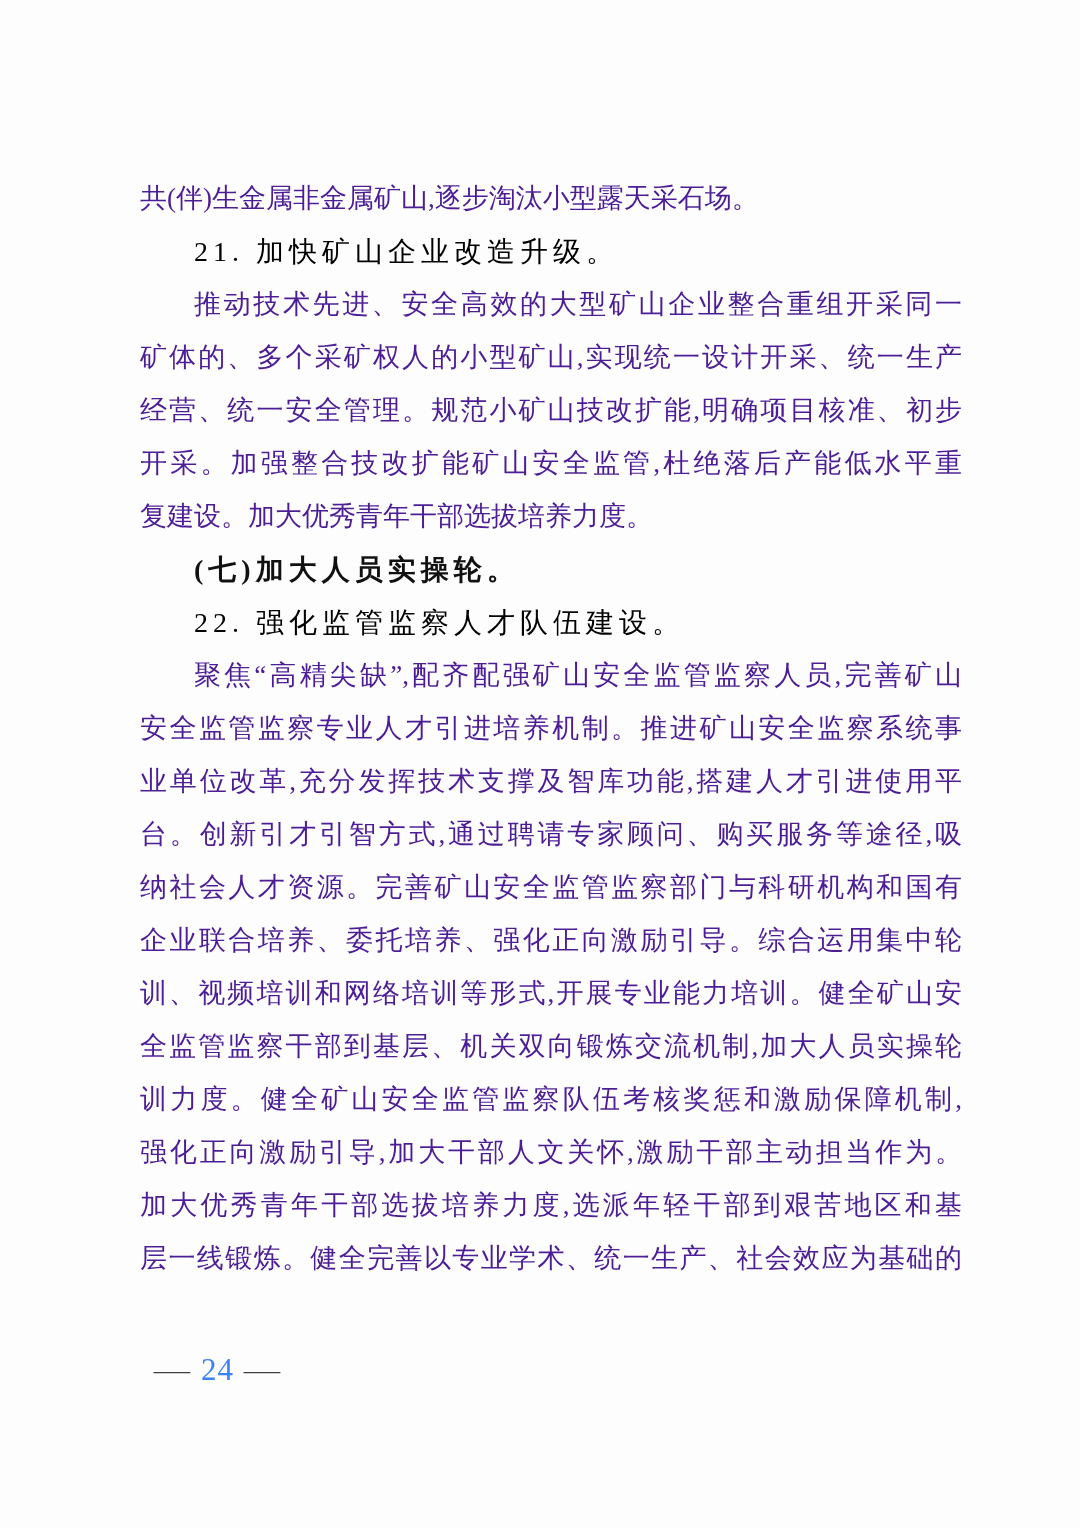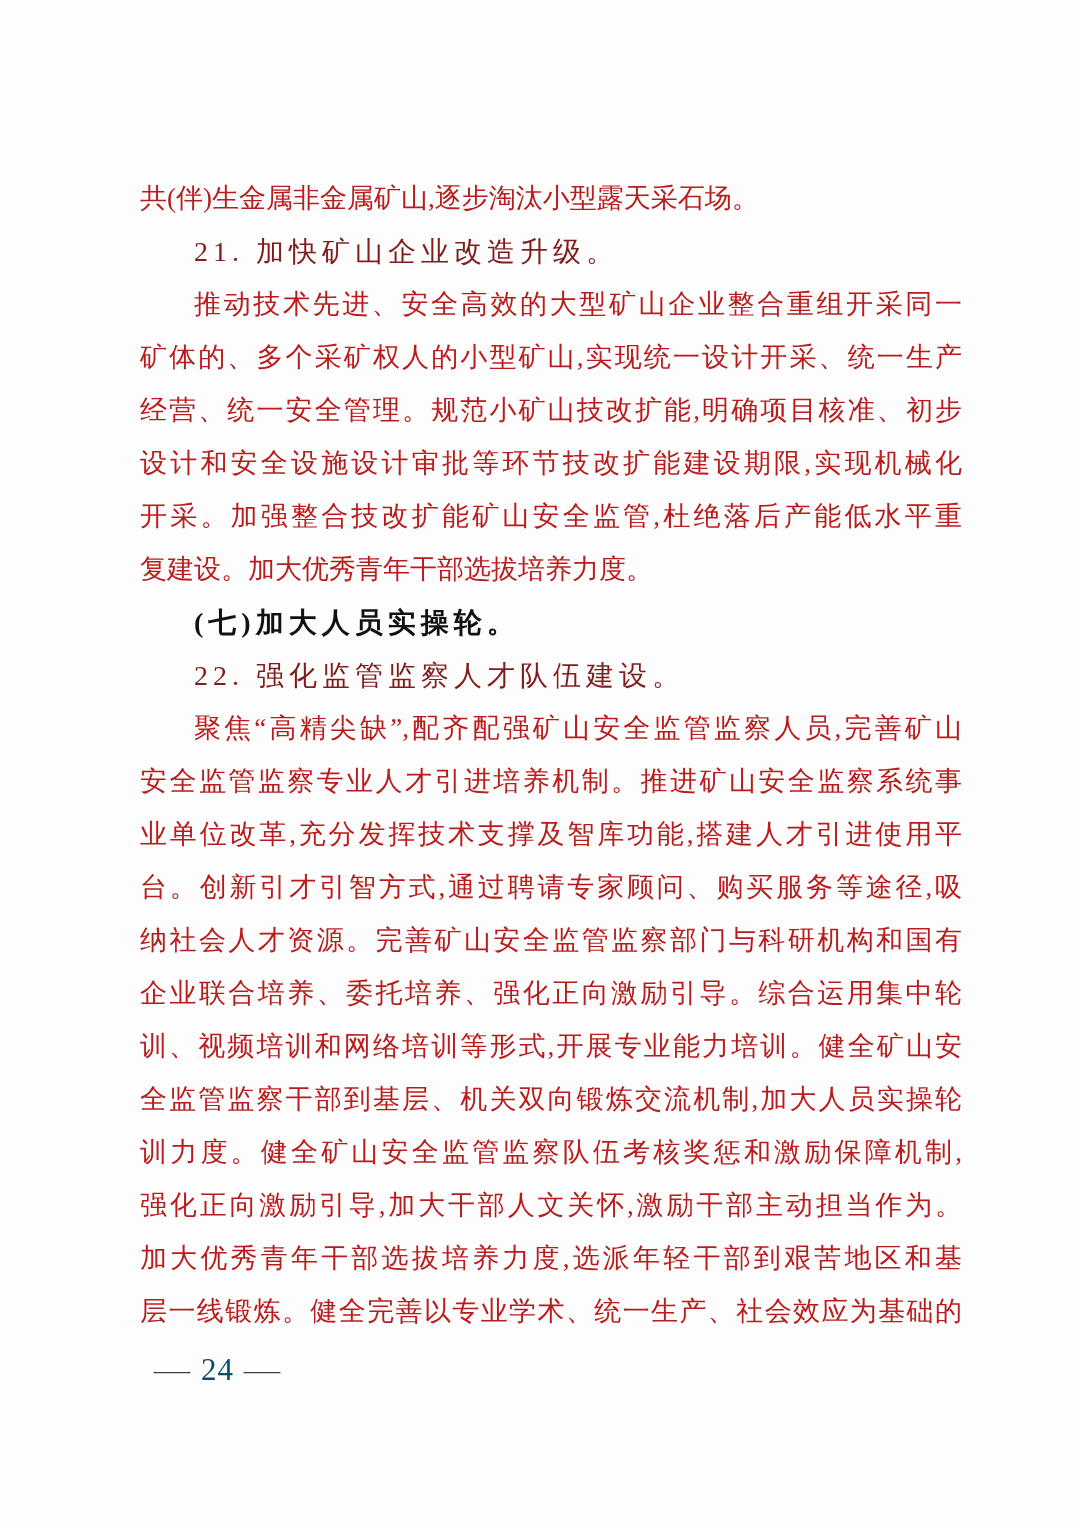--- a/index.html
+++ b/index.html
@@ -18,36 +18,36 @@
   .page-body {
     position: absolute;
     left: 140px;
     top: 172px;
     width: 822px;
   }
   .line {
     height: 53px;
     line-height: 53px;
     font-size: 27px;
-    color: #b91c1c;
+    color: #4c1d95;
     text-align: left;
     white-space: normal;
     overflow: visible;
   }
   .line.justify {
     text-align: justify;
     text-align-last: justify;
   }
   .line.indent {
     padding-left: 54px;
   }
   .line.item-title {
     letter-spacing: 5px;
     font-size: 28px;
-    color: #7f1d1d;
+    color: #000000;
   }
   .line.section-title {
     font-weight: bold;
     letter-spacing: 5px;
     font-size: 28px;
     color: #111111;
   }
   .page-footer {
     position: absolute;
     left: 158px;
@@ -60,35 +60,34 @@
     letter-spacing: 1px;
   }
   .footer-dash {
     font-size: 28px;
     color: #3f3f3f;
     transform: scaleX(1.3);
     display: inline-block;
   }
   .page-num {
     font-size: 31px;
-    color: #0c4a6e;
+    color: #3b82f6;
   }
 </style>
 </head>
 <body>
 
 <div class="page">
   <div class="page-body">
 
   <div class="line">共(伴)生金属非金属矿山,逐步淘汰小型露天采石场。</div>
       <div class="line indent item-title">21. 加快矿山企业改造升级。</div>
       <div class="line indent justify">推动技术先进、安全高效的大型矿山企业整合重组开采同一</div>
       <div class="line justify">矿体的、多个采矿权人的小型矿山,实现统一设计开采、统一生产</div>
       <div class="line justify">经营、统一安全管理。规范小矿山技改扩能,明确项目核准、初步</div>
-      <div class="line justify">设计和安全设施设计审批等环节技改扩能建设期限,实现机械化</div>
       <div class="line justify">开采。加强整合技改扩能矿山安全监管,杜绝落后产能低水平重</div>
       <div class="line">复建设。加大优秀青年干部选拔培养力度。</div>
       <div class="line indent section-title">(七)加大人员实操轮。</div>
       <div class="line indent item-title">22. 强化监管监察人才队伍建设。</div>
       <div class="line indent justify">聚焦“高精尖缺”,配齐配强矿山安全监管监察人员,完善矿山</div>
       <div class="line justify">安全监管监察专业人才引进培养机制。推进矿山安全监察系统事</div>
       <div class="line justify">业单位改革,充分发挥技术支撑及智库功能,搭建人才引进使用平</div>
       <div class="line justify">台。创新引才引智方式,通过聘请专家顾问、购买服务等途径,吸</div>
       <div class="line justify">纳社会人才资源。完善矿山安全监管监察部门与科研机构和国有</div>
       <div class="line justify">企业联合培养、委托培养、强化正向激励引导。综合运用集中轮</div>

